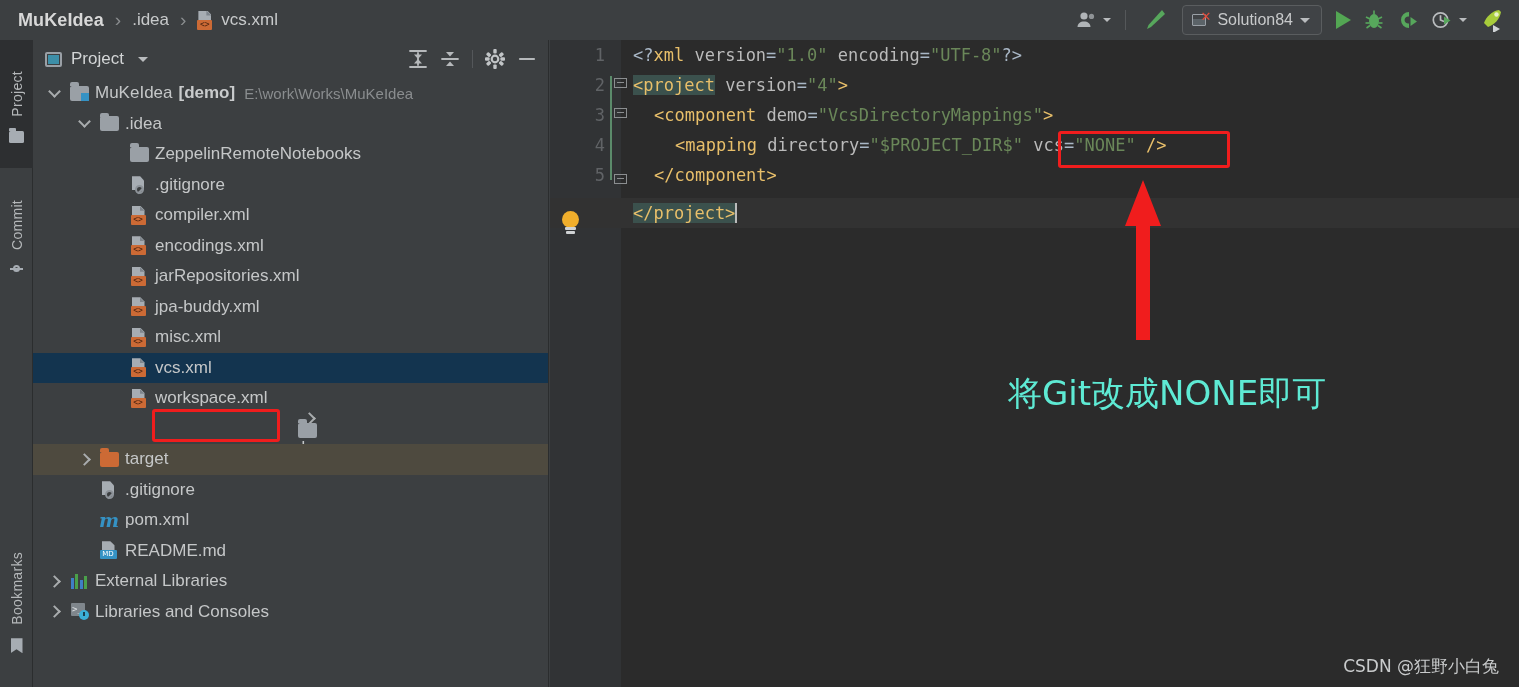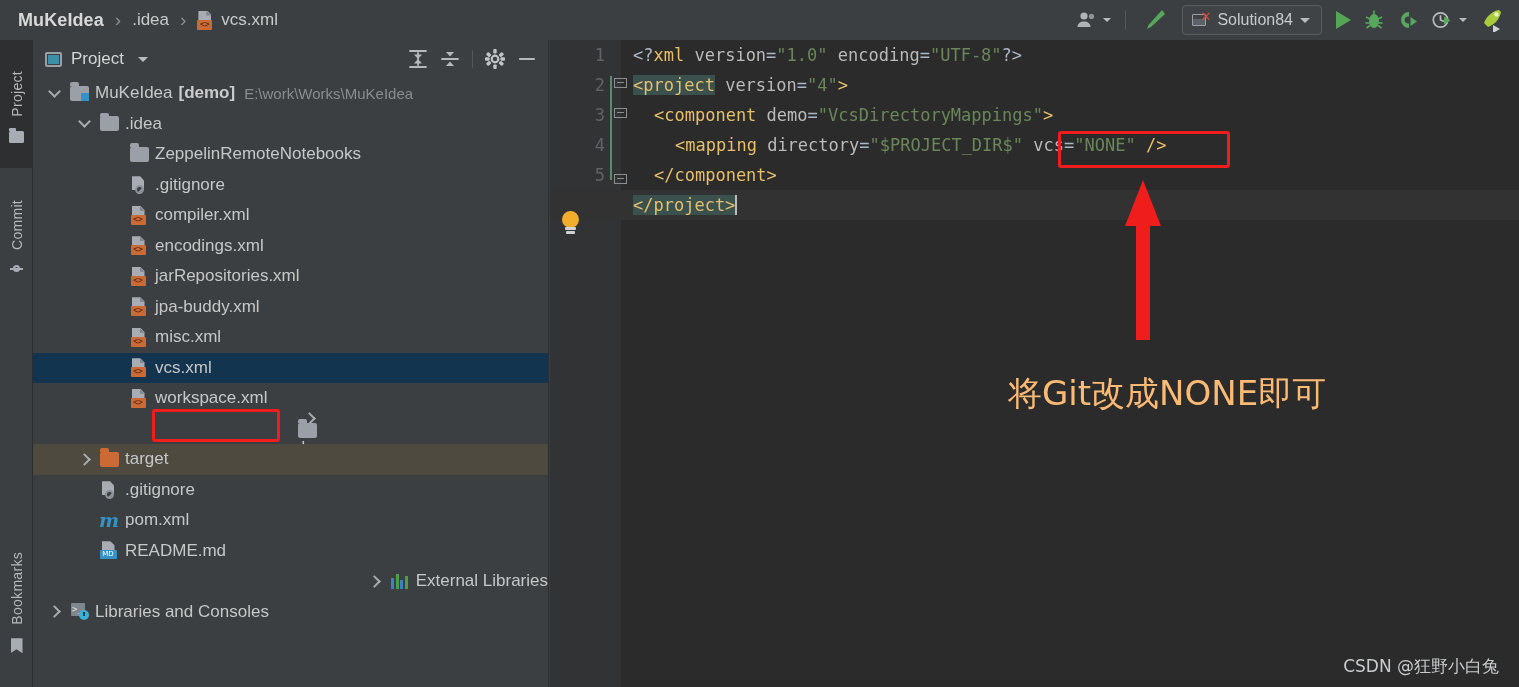--- a/index.html
+++ b/index.html
@@ -264,21 +264,21 @@
   
   .redbox-code {
     position: absolute; left: 1058px; top: 131px; width: 172px; height: 37px;
     border: 3px solid #f01d1d; border-radius: 3px; z-index: 30; pointer-events:none;
   }
   .arrow-up {
     position: absolute; left: 1125px; top: 180px; width: 36px; height: 160px; z-index: 30;
   }
   .anno-text {
     position: absolute; left: 1008px; top: 371px;
-    color: #fdba74; font-size: 34px; white-space: nowrap;
+    color: #5eead4; font-size: 34px; white-space: nowrap;
     font-family: "DejaVu Sans", sans-serif;
   }
   .watermark {
     position: absolute; right: 20px; bottom: 9px;
     color: #c9cbcc; font-size: 17px; font-family: "DejaVu Sans", sans-serif;
   }
 </style>
 </head>
 <body>
 
@@ -590,21 +590,21 @@
       <div class="row" style="padding-left:64px;">
         <span class="ico-box">
           <span class="md-ico">
               <span class="page"></span>
               <span class="badge">MD</span>
             </span>
         </span>
         <span class="lbl">README.md</span>
       </div>
 
-      <div class="row" style="padding-left:8px;justify-content:flex-end;">
+      <div class="row" style="padding-left:8px;">
         <span class="arrow-box">
             <span class="arrow right"></span>
           </span>
         <span class="ico-box">
           <span class="lib-ico">
             <i style="height:11px;background:#3f7fc4;"></i>
             <i style="height:15px;background:#4aa04a;"></i>
             <i style="height:9px;background:#3f7fc4;"></i>
             <i style="height:13px;background:#4aa04a;"></i>
           </span>
@@ -667,21 +667,21 @@
       <div class="cline" style="top:0; left:12px;"><span class="tk-plain">&lt;?</span><span class="tk-tag">xml</span><span class="tk-plain"> </span><span class="tk-attr">version</span><span class="tk-eq">=</span><span class="tk-val">"1.0"</span><span class="tk-plain"> </span><span class="tk-attr">encoding</span><span class="tk-eq">=</span><span class="tk-val">"UTF-8"</span><span class="tk-plain">?&gt;</span></div>
 
       <div class="cline" style="top:30px; left:12px;"><span class="tk-tagHL">&lt;project</span><span class="tk-plain"> </span><span class="tk-attr">version</span><span class="tk-eq">=</span><span class="tk-val">"4"</span><span class="tk-tag">&gt;</span></div>
 
       <div class="cline" style="top:60px; left:33px;"><span class="tk-tag">&lt;component</span><span class="tk-plain"> </span><span class="tk-attr">demo</span><span class="tk-eq">=</span><span class="tk-val">"VcsDirectoryMappings"</span><span class="tk-tag">&gt;</span></div>
 
       <div class="cline" style="top:90px; left:54px;"><span class="tk-tag">&lt;mapping</span><span class="tk-plain"> </span><span class="tk-attr">directory</span><span class="tk-eq">=</span><span class="tk-val">"$PROJECT_DIR$"</span><span class="tk-plain"> </span><span class="tk-attr">vcs</span><span class="tk-eq">=</span><span class="tk-val">"NONE"</span><span class="tk-plain"> </span><span class="tk-tag">/&gt;</span></div>
 
       <div class="cline" style="top:120px; left:33px;"><span class="tk-tag">&lt;/component&gt;</span></div>
 
-      <div class="cline current" style="top:150px;">
+      <div class="cline current" style="top:158px;">
         <span class="inner" style="left:83px;"><span class="tk-tagHL">&lt;/project&gt;</span><span class="caretbar"></span></span>
       </div>
     </div>
 
     <div class="bulb" style="left:10px; top:171px;">
       <span class="glass"></span>
         <span class="base"></span>
         <span class="base2"></span>
     </div>
   </div>

